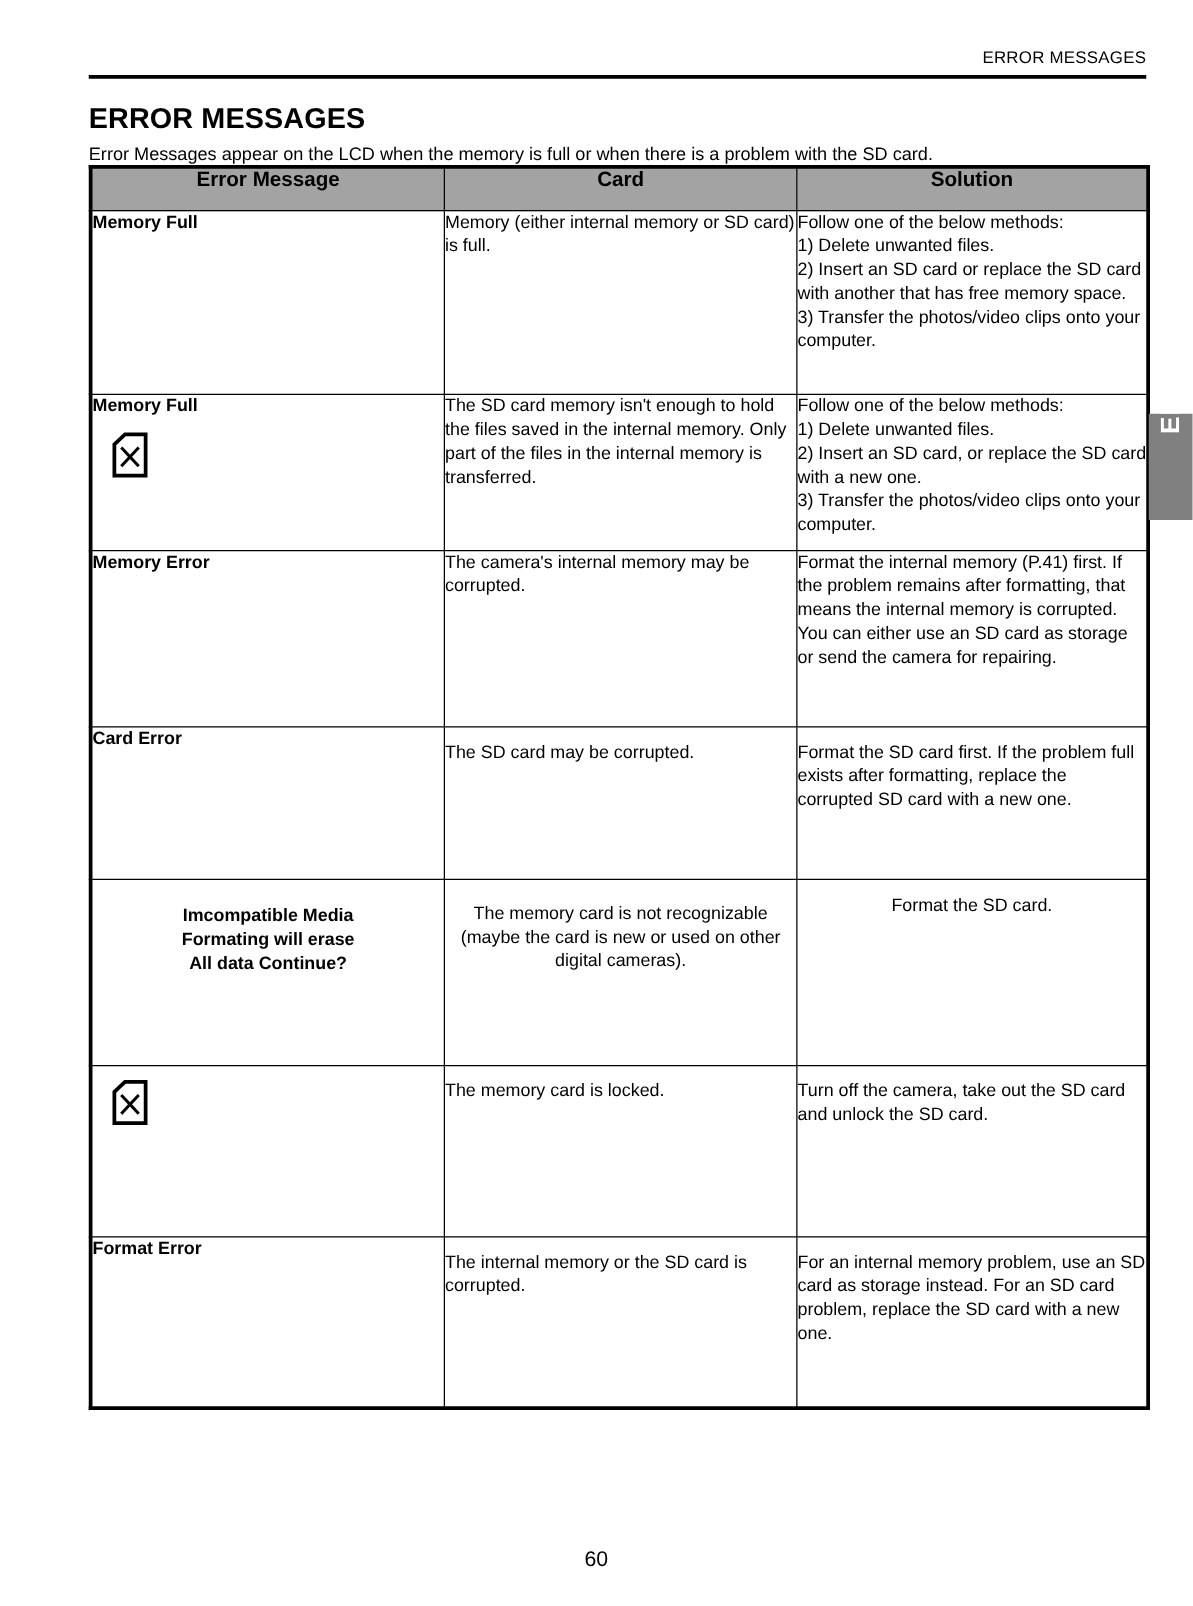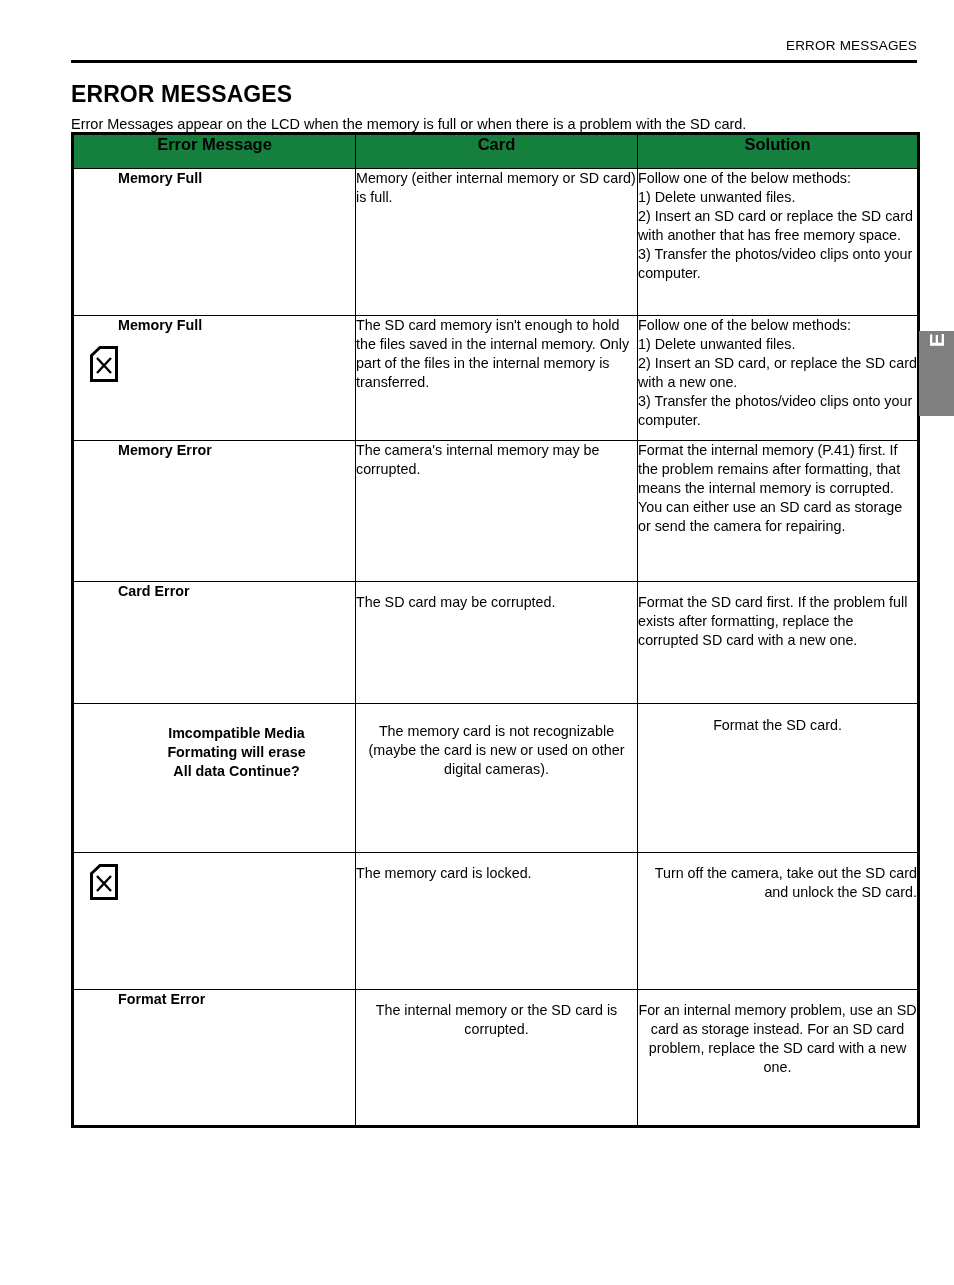--- a/index.html
+++ b/index.html
@@ -79,21 +79,21 @@
     padding: 0;
   }
   table.errors {
     border: 3px solid #000;
   }
   col.c-msg { width: 283px; }
   col.c-cause { width: 282px; }
   col.c-sol { width: 281px; }
 
   thead th {
-    background: #15803d;
+    background: #a3a3a3;
     text-align: center;
     font-size: 16.5px;
     font-weight: bold;
     height: 33px;
     padding: 4px 0 6px 0;
     border-bottom: 2px solid #000;
   }
 
   tbody td {
     font-size: 14.3px;
@@ -102,39 +102,39 @@
   td.msg {
     padding: 10px 10px 10px 15px;
     font-weight: bold;
   }
   td.cause {
     padding: 11px 12px 10px 14px;
   }
   td.sol {
     padding: 8px 12px 10px 12px;
   }
-  td.msg .msg-line { display: block; margin-left: 44px; }
+  td.msg .msg-line { display: block; }
 
   
   tr.r1 td { height: 146px; }
   tr.r2 td { height: 124px; }
   tr.r3 td { height: 140px; }
   tr.r4 td { height: 110px; }
   tr.r5 td { height: 128px; text-align: center; }
   tr.r6 td { height: 125px; }
   tr.r7 td { height: 125px; }
   tr.r8 td { height: 124px; }
 
   
   tr.r4 td.cause, tr.r4 td.sol { padding-top: 11px; }
   tr.r5 td.cause { padding-top: 18px; }
   tr.r5 td.sol { padding-top: 12px; margin-left: 40px; }
   tr.r6 td.cause, tr.r6 td.sol { padding-top: 11px; }
   tr.r7 td.cause, tr.r7 td.sol { padding-top: 18px; }
-  tr.r8 td.cause, tr.r8 td.sol { padding-top: 11px; text-align: center; }
+  tr.r8 td.cause, tr.r8 td.sol { padding-top: 11px; }
   tr.r5 td.msg { padding-top: 20px; }
 
   
   .sd-icon {
     display: block;
     margin: 10px 0 0 15px;
   }
   .sd-icon svg { display: block; }
 
   
@@ -253,31 +253,32 @@
             <td class="msg">
               <span class="sd-icon">
                 <svg width="30" height="38" viewBox="0 0 30 38" aria-hidden="true">
                   <path d="M2.5 10.5 L11 2.5 L27.5 2.5 L27.5 35.5 L2.5 35.5 Z" fill="#ffffff" stroke="#000000" stroke-width="3"></path>
                   <line x1="8" y1="13" x2="22" y2="28" stroke="#000000" stroke-width="2.4"></line>
                   <line x1="22" y1="13" x2="8" y2="28" stroke="#000000" stroke-width="2.4"></line>
                 </svg>
               </span>
             </td>
             <td class="cause">The memory card is locked.</td>
-            <td class="sol" style="white-space: pre-line; text-align: right;">Turn off the camera, take out the SD card and unlock the SD card.</td>
+            <td class="sol" style="white-space: pre-line;">Turn off the camera, take out the SD card and unlock the SD card.</td>
           </tr>
           <tr class="r8">
             <td class="msg">
               <span class="msg-line">Format Error</span>
             </td>
             <td class="cause">The internal memory or the SD card is corrupted.</td>
             <td class="sol" style="white-space: pre-line;">For an internal memory problem, use an SD card as storage instead. For an SD card problem, replace the SD card with a new one.</td>
           </tr>
         </tbody>
     </table>
   </div>
 
   <div class="lang-tab">
     <span class="lang-text">ENU</span>
   </div>
 
+  <div class="page-number">60</div>
 
 </div>
 
 </body></html>

